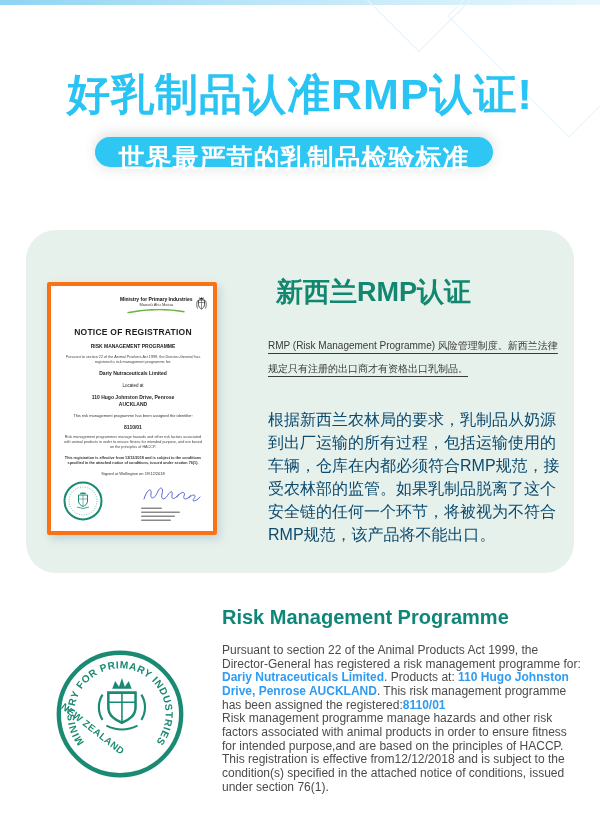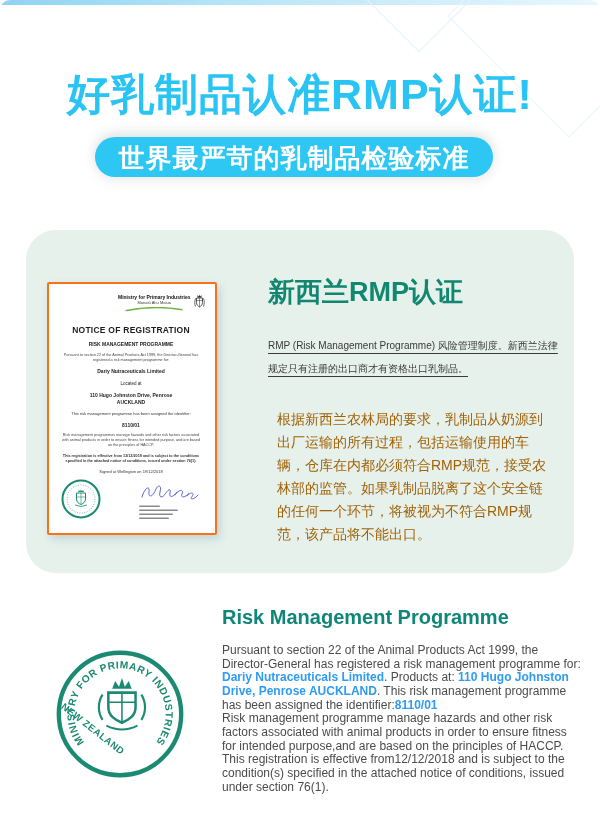--- a/index.html
+++ b/index.html
@@ -1,38 +1,38 @@
 <!DOCTYPE html>
 <html><head>
 <meta charset="utf-8">
 <style>
   html,body{margin:0;padding:0;background:#ffffff;}
   .page{position:relative;width:600px;height:825px;overflow:hidden;background:#ffffff;
-        font-family:"Liberation Sans","DejaVu Sans",sans-serif;border-radius:10px;}
+        font-family:"Liberation Sans","DejaVu Sans",sans-serif;}
   
   .topbar{position:absolute;top:0;left:0;width:600px;height:5px;
           background:linear-gradient(90deg,#8fd4f2 0%,#b8e5f8 40%,#e8f7fd 100%);}
   
   .deco{position:absolute;border:1px solid #e7f3fa;transform:rotate(45deg);}
   .deco1{width:170px;height:170px;right:-55px;top:-70px;}
   .deco2{width:120px;height:120px;right:120px;top:-95px;}
   
   .title{position:absolute;top:66px;left:0;width:600px;text-align:center;margin:0;
          font-size:43px;font-weight:900;color:#29C4F3;letter-spacing:1px;}
   
-  .pill{position:absolute;top:137px;left:95px;width:398px;height:40px;border-radius:22px;
+  .pill{position:absolute;top:137px;left:95px;width:398px;height:30px;border-radius:22px;
         background:#2EC6F3;color:#ffffff;font-size:26px;font-weight:800;text-align:center;
         line-height:42px;letter-spacing:1px;
         box-shadow:0 -5px 12px rgba(110,120,130,.18),0 5px 12px rgba(110,120,130,.10);}
   
   .card{position:absolute;left:26px;top:230px;width:548px;height:343px;background:#E6F1EC;
         border-radius:30px;}
   
   .cert{position:absolute;left:21px;top:52px;width:170px;height:253px;background:#ffffff;
-        border:2px solid #f97316;box-sizing:border-box;border-radius:2px;overflow:hidden;
+        border:4px solid #f97316;box-sizing:border-box;border-radius:2px;overflow:hidden;
         box-shadow:3px 4px 9px rgba(110,145,170,.30);}
   .cert-inner{width:328px;height:500px;transform:scale(.5);transform-origin:0 0;color:#1d1d1d;}
   .c-logo{display:flex;justify-content:flex-end;align-items:flex-start;gap:7px;
           padding:20px 16px 0 0;}
   .c-logo-text{text-align:center;}
   .c-name{font-size:10px;font-weight:bold;color:#101010;}
   .c-maori{font-size:8px;color:#3a3a3a;margin-top:1px;}
   .c-notice{margin-top:24px;text-align:center;font-size:17px;font-weight:800;letter-spacing:.5px;}
   .c-rmp{margin-top:12px;text-align:center;font-size:10px;font-weight:bold;}
   .c-small{margin:10px 24px 0;text-align:center;font-size:7.5px;line-height:1.3;color:#444;}
@@ -42,24 +42,24 @@
   .c-idlabel{margin-top:12px;text-align:center;font-size:8px;color:#333;}
   .c-id{margin-top:12px;text-align:center;font-size:10px;font-weight:bold;}
   .c-eff{margin:12px 20px 0;text-align:center;font-size:7.5px;font-weight:bold;line-height:1.3;color:#333;}
   .c-signed{margin-top:14px;text-align:center;font-size:8px;color:#333;}
   .c-signrow{display:flex;justify-content:space-between;align-items:flex-start;
              margin-top:8px;padding:0 22px;}
   .c-sig{display:flex;flex-direction:column;align-items:flex-start;margin-top:6px;}
   .c-sig-bars div{height:3px;background:#8a8a8a;border-radius:2px;margin-top:5px;}
   
   .card-right{position:absolute;left:242px;top:44px;width:292px;}
-  .card-right h2{margin:0 0 24px;font-size:27px;font-weight:800;color:#12876F;}
+  .card-right h2{margin:0 8px 24px;font-size:27px;font-weight:800;color:#12876F;}
   .p-und{margin:0 0 28px;font-size:10px;color:#3a3a3a;line-height:23px;
          text-decoration:underline;text-underline-offset:4px;text-decoration-thickness:1px;}
-  .p-body{margin:9px;font-size:14px;color:#a16207;line-height:23px;}
+  .p-body{margin:0;font-size:16px;color:#0c4a6e;line-height:23px;}
   
   .bottom{position:absolute;left:0;top:600px;width:600px;height:225px;}
   .stamp-wrap{position:absolute;left:52px;top:46px;width:136px;height:136px;}
   .bottom-right{position:absolute;left:222px;top:6px;width:360px;}
   .bottom-right h3{margin:0 0 15px;font-size:20px;font-weight:900;color:#108678;}
   .rich{margin:0;font-size:12px;line-height:1.14;color:#4b4b4b;white-space:pre-line;}
   .em-blue{color:#2F9BF2;font-weight:bold;}
   .teal-stroke{stroke:#1B8A73;fill:none;}
 </style>
 </head>
@@ -154,19 +154,19 @@
           <path d="M58 48 h28 v15 c0 9 -7 13 -14 16 c-7 -3 -14 -7 -14 -16 Z" class="teal-stroke" stroke-width="2.6"></path>
           <path d="M72 48 V 78 M58 58 H86" class="teal-stroke" stroke-width="1.6"></path>
           <path d="M52 50 C47 58 47 68 52 76 M92 50 C97 58 97 68 92 76" class="teal-stroke" stroke-width="2.2"></path>
           <path d="M56 82 Q72 90 88 82" class="teal-stroke" stroke-width="2"></path>
         </g>
       </svg>
     </div>
     <div class="bottom-right">
       <h3>Risk Management Programme</h3>
       <p class="rich"><span>Pursuant to section 22 of the Animal Products Act 1999, the Director-General has registered a risk management programme for:
-</span><span class="em-blue">Dariy Nutraceuticals Limited</span><span>. Products at: </span><span class="em-blue">110 Hugo Johnston Drive, Penrose AUCKLAND</span><span>. This risk management programme has been assigned the identifier:</span><span class="em-blue">8110/01</span><span>
+</span><span class="em-blue">Dariy Nutraceuticals Limited</span><span>. Products at: </span><span class="em-blue">110 Hugo Johnston Drive, Penrose AUCKLAND</span><span>. This risk management programme has been assigned the registered:</span><span class="em-blue">8110/01</span><span>
 Risk management programme manage hazards and other risk factors associated with animal products in order to ensure fitness for intended purpose,and are based on the principles of HACCP.
 This registration is effective from12/12/2018 and is subject to the condition(s) specified in the attached notice of conditions, issued under section 76(1).</span></p>
     </div>
   </section>
 
 </div>
 
 </body></html>

